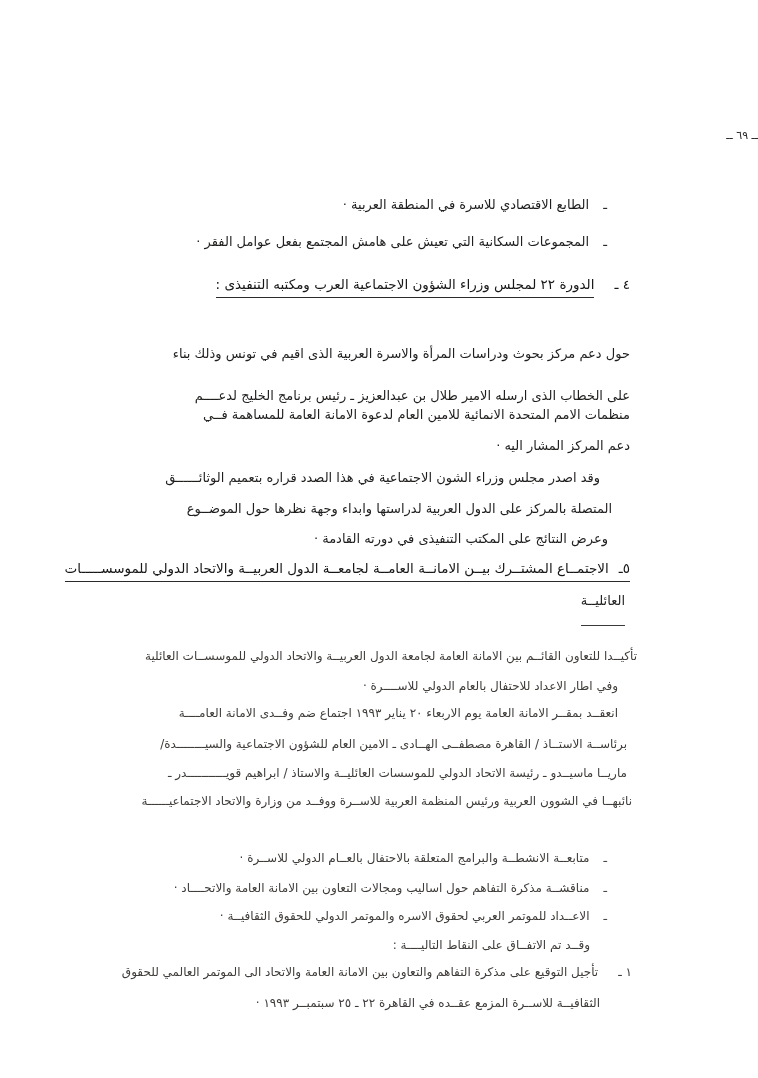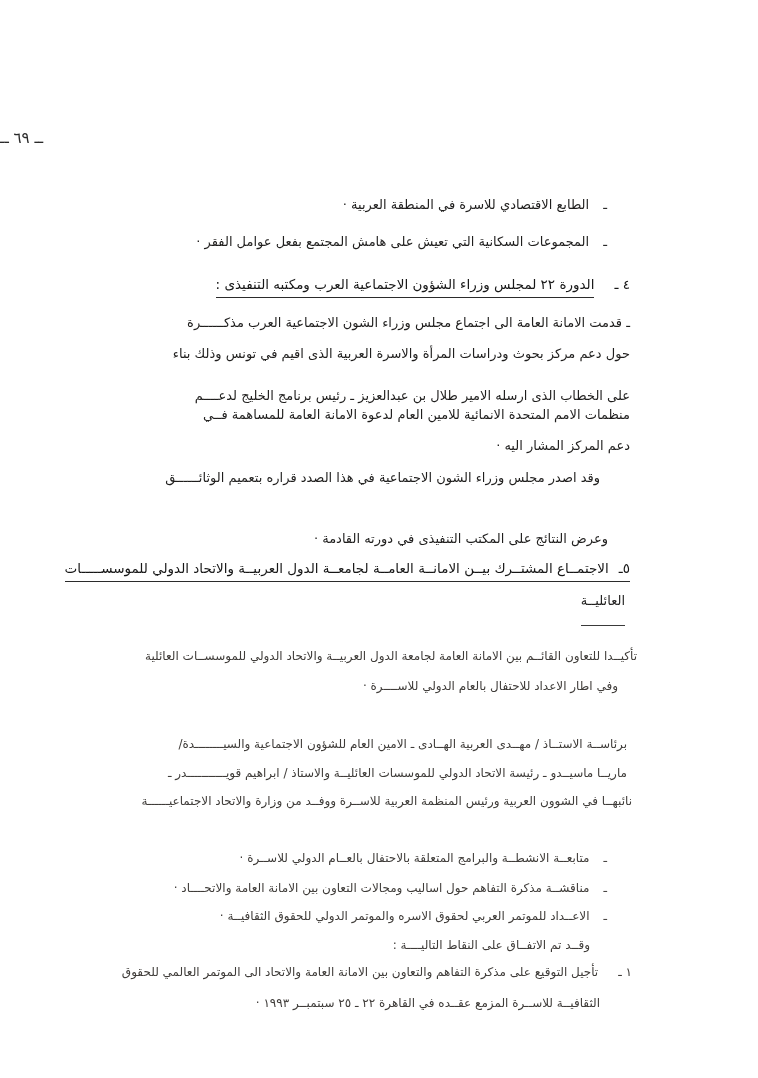--- a/index.html
+++ b/index.html
@@ -10,22 +10,22 @@
     position:relative;
     overflow:hidden;
   }
   .page{
     position:absolute;inset:0;
     direction:rtl;
     color:#1b1b1b;
   }
   .pn{
     position:absolute;left:0;right:0;
-    text-align:left;
-    font-size:15px;color:#2a2a2a;letter-spacing:2px;
+    text-align:right;
+    font-size:11px;color:#2a2a2a;letter-spacing:2px;
   }
   .ln,.row{
     position:absolute;
     white-space:nowrap;
     font-size:13px;
     color:#1f1e1d;
   }
   .row{display:flex;flex-direction:row;gap:14px;align-items:flex-start;}
   .dash{color:#2a2a2a;}
   .num{padding-left:6px;text-align:right;}
@@ -49,40 +49,41 @@
   <div class="row" style="top:234px;right:151px">
     <span class="dash">ـ</span>
     <span>المجموعات السكانية التي تعيش على هامش المجتمع بفعل عوامل الفقر ·</span>
   </div>
 
   <div class="row h" style="top:276px;right:128px">
     <span class="num">٤ ـ</span>
     <span class="ul">الدورة ٢٢ لمجلس وزراء الشؤون الاجتماعية العرب  ومكتبه التنفيذى :</span>
   </div>
 
-  <div class="ln" style="top:315px;right:128px">ـ قدمت الامانة العامة الى اجتماع مجلس وزراء الشون الاجتماعية العرب مذكــــــرة</div>
   <div class="ln" style="top:346px;right:128px">حول دعم مركز بحوث ودراسات المرأة والاسرة العربية الذى اقيم في تونس وذلك بناء</div>
   <div class="ln" style="top:388px;right:128px">على الخطاب الذى ارسله الامير طلال بن عبدالعزيز ـ رئيس برنامج الخليج لدعــــم</div>
   <div class="ln" style="top:407px;right:128px">منظمات الامم المتحدة الانمائية للامين العام لدعوة الامانة العامة للمساهمة  فــي</div>
   <div class="ln" style="top:438px;right:128px">دعم المركز المشار اليه ·</div>
 
   <div class="ln" style="top:470px;right:158px">وقد اصدر مجلس وزراء الشون الاجتماعية في هذا الصدد قراره بتعميم الوثائــــــق</div>
+  <div class="ln" style="top:501px;right:146px">المتصلة بالمركز على الدول العربية لدراستها وابداء وجهة نظرها حول الموضــوع</div>
   <div class="ln" style="top:531px;right:150px">وعرض النتائج على المكتب التنفيذى في دورته القادمة ·</div>
 
   <div class="row h" style="top:560px;right:128px">
     <span class="ul" style="display:flex;gap:10px">
       <span>٥ـ</span>
       <span>الاجتمــاع المشتــرك بيــن الامانــة العامــة لجامعــة الدول العربيــة والاتحاد الدولي  للموسســـــات</span>
     </span>
   </div>
   <div class="ln ul2" style="top:593px;right:133px">العائليــة</div>
 
   <div class="ln faint" style="top:649px;right:121px">تأكيــدا للتعاون القائــم بين الامانة العامة لجامعة الدول العربيــة والاتحاد الدولي للموسســات العائلية</div>
   <div class="ln faint" style="top:679px;right:140px">وفي اطار الاعداد للاحتفال بالعام الدولي للاســــرة ·</div>
-  <div class="ln faint" style="top:737px;right:131px">برئاســة الاستــاذ /  مهــدى العربية الهــادى ـ الامين العام للشؤون الاجتماعية والسيــــــــدة/</div>
+  <div class="ln faint" style="top:706px;right:140px">انعقــد بمقــر الامانة العامة يوم الاربعاء ٢٠ يناير ١٩٩٣ اجتماع ضم وفــدى الامانة العامــــة</div>
+  <div class="ln faint" style="top:737px;right:131px">برئاســة الاستــاذ /  القاهرة مصطفــى الهــادى ـ الامين العام للشؤون الاجتماعية والسيــــــــدة/</div>
   <div class="ln faint" style="top:766px;right:131px">ماريــا ماسيــدو ـ رئيسة الاتحاد الدولي للموسسات العائليــة والاستاذ / ابراهيم قويـــــــــــدر ـ</div>
   <div class="ln faint" style="top:794px;right:126px">نائبهــا في الشوون العربية ورئيس المنظمة العربية للاســرة ووفــد من وزارة والاتحاد الاجتماعيــــــة</div>
 
   <div class="row faint" style="top:851px;right:151px">
     <span class="dash">ـ</span>
     <span>متابعــة الانشطــة والبرامج المتعلقة بالاحتفال بالعــام الدولي للاســرة ·</span>
   </div>
   <div class="row faint" style="top:881px;right:151px">
     <span class="dash">ـ</span>
     <span>مناقشــة مذكرة التفاهم حول اساليب ومجالات التعاون بين الامانة العامة والاتحــــاد ·</span>

